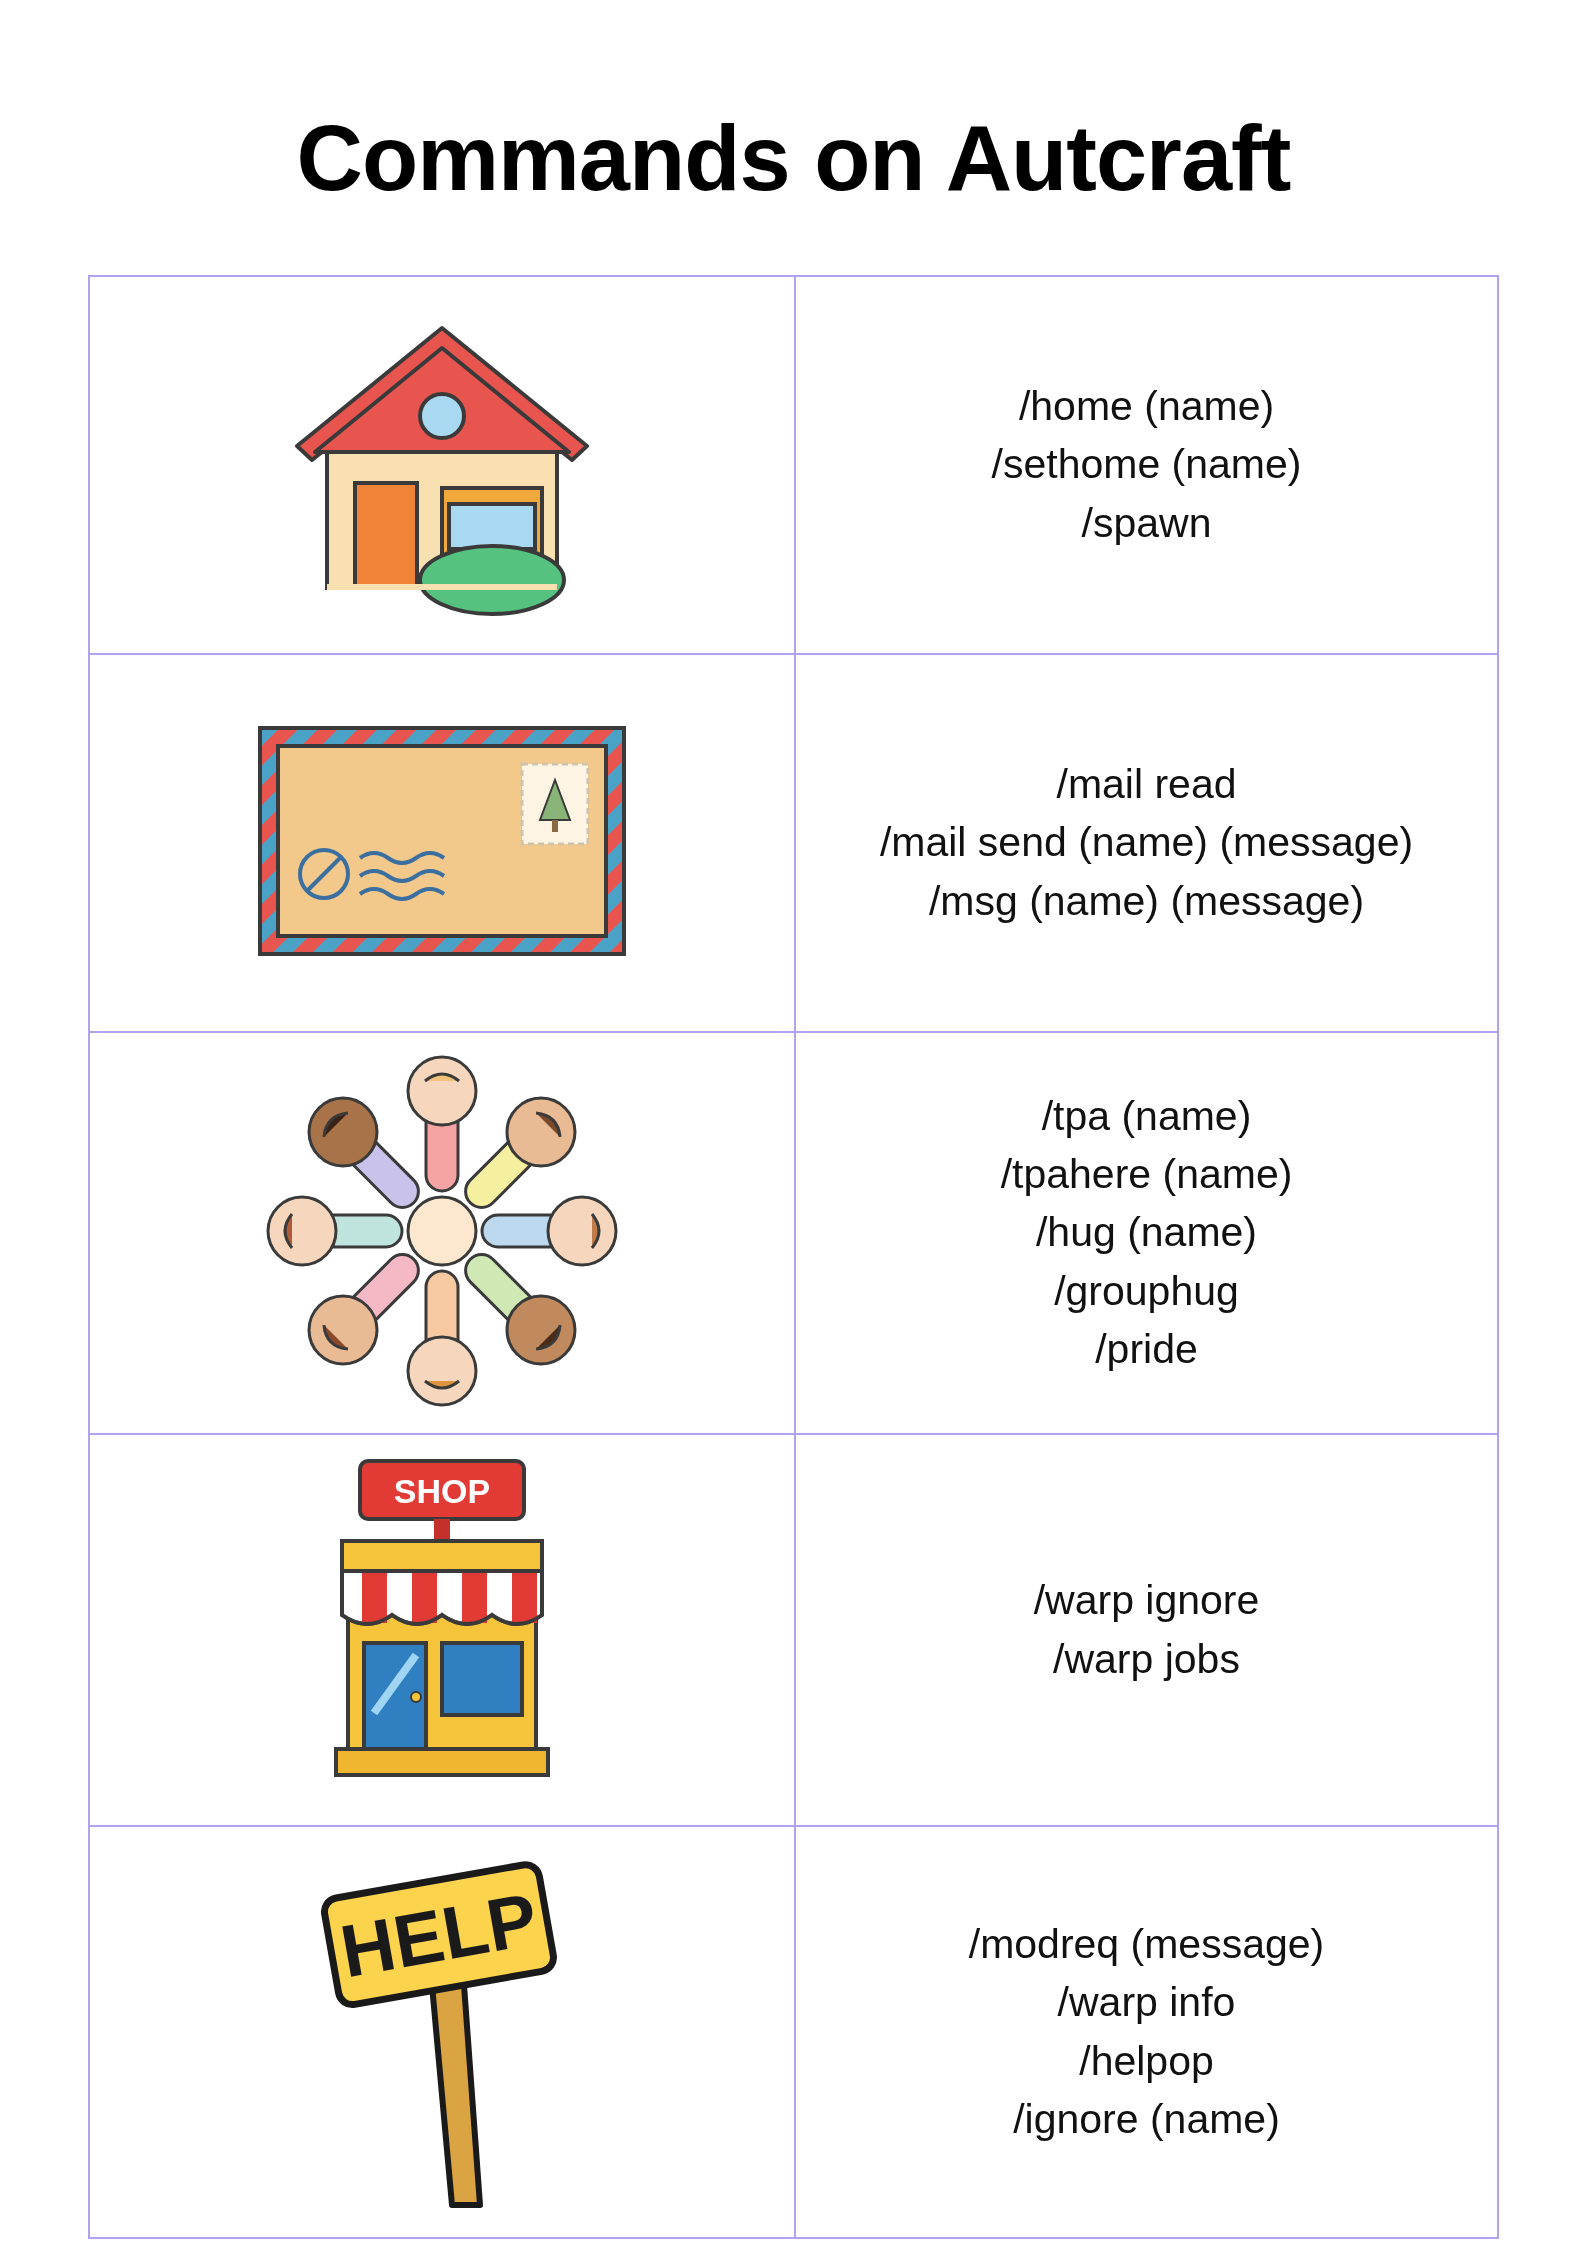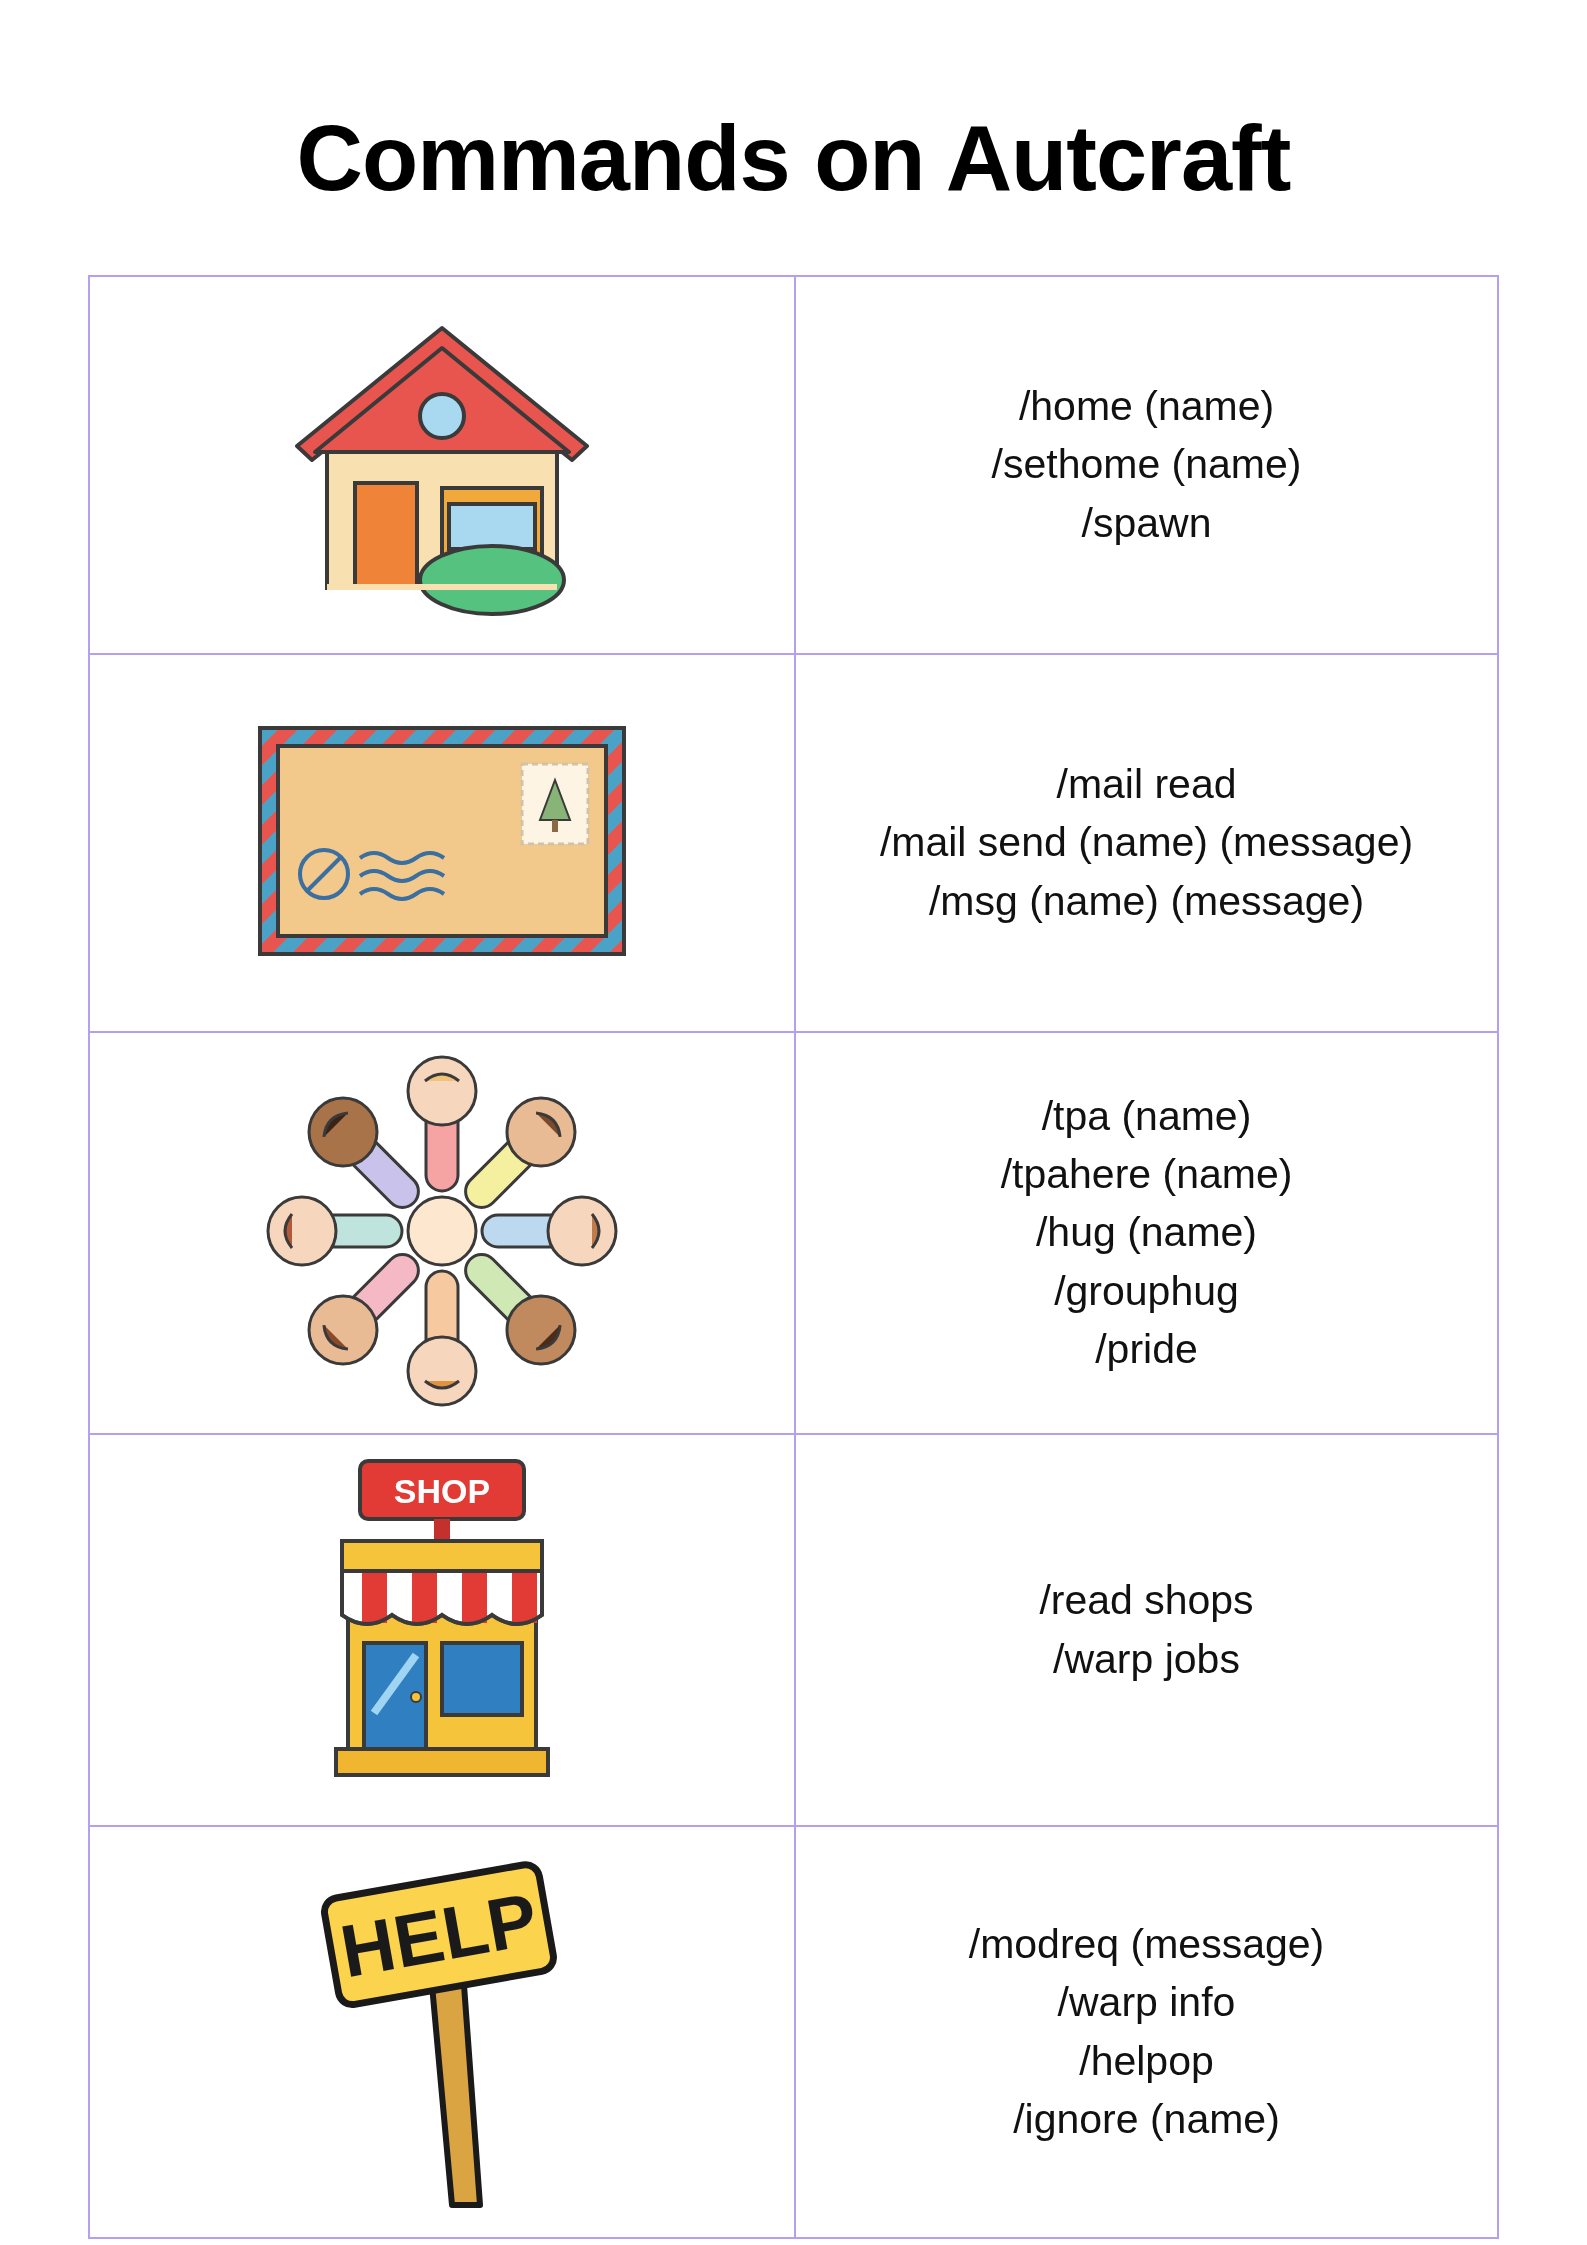--- a/index.html
+++ b/index.html
@@ -227,21 +227,21 @@
             <line x1="72" y1="260" x2="114" y2="202" stroke="#9fd4f2" stroke-width="8"></line>
             <circle cx="114" cy="244" r="5" fill="#f5c43a" stroke="#3a3a3a" stroke-width="2"></circle>
 
             <rect x="140" y="190" width="80" height="72" fill="#2f7fc1" stroke="#3a3a3a" stroke-width="4"></rect>
 
             <rect x="34" y="296" width="212" height="26" fill="#f0b62f" stroke="#3a3a3a" stroke-width="4"></rect>
           </svg>
         </span>
       </td>
       <td class="cell-text">
-        <div class="cmds">/read shops
+        <div class="cmds">/warp ignore
 /warp jobs</div>
       </td>
     </tr>
 
     <tr class="row-help">
       <td class="cell-icon">
         <span class="icon-wrap">
           <svg width="260" height="370" viewBox="0 0 260 370" xmlns="http://www.w3.org/2000/svg">
 
             <path d="M120 140 L152 140 L168 360 L140 360 Z" fill="#d9a441" stroke="#1a1a1a" stroke-width="6" stroke-linejoin="round"></path>

